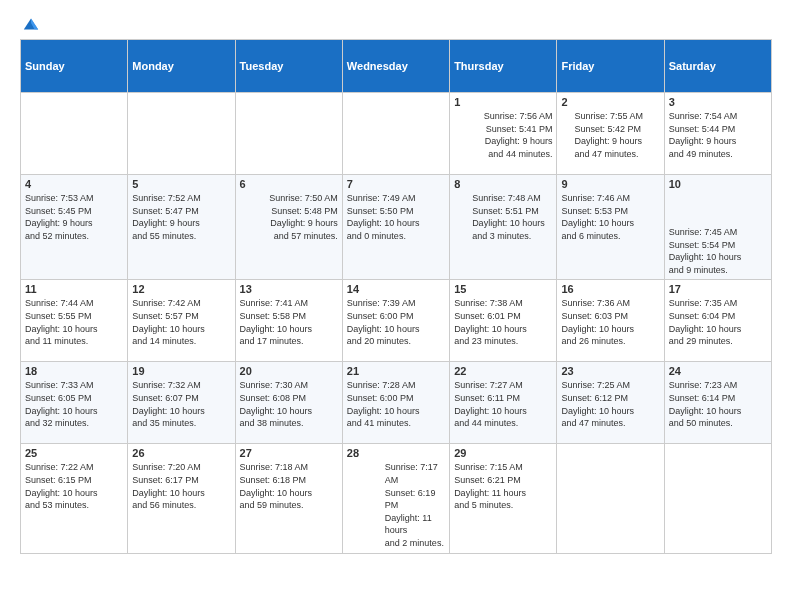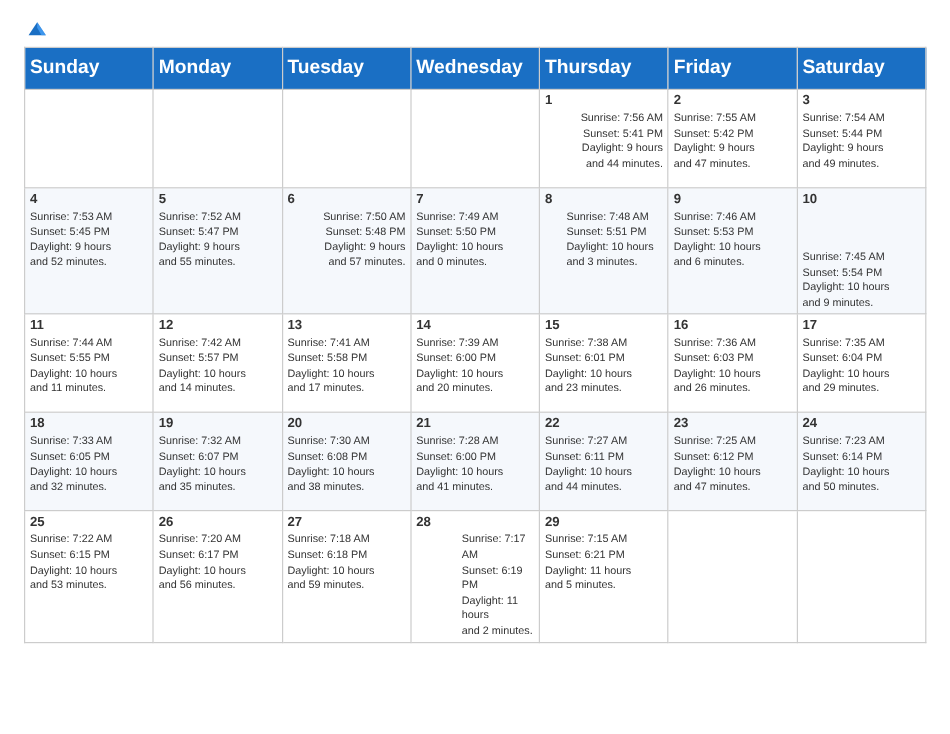--- a/index.html
+++ b/index.html
@@ -55,23 +55,23 @@
       color: #555;
     }
     table {
       width: 100%;
       border-collapse: collapse;
       table-layout: fixed;
     }
     th {
       background-color: #1a6fc4;
       color: #fff;
-      font-size: 16px;
-      font-weight: bold;
-      padding: 8px 4px;
+      font-size: 11px;
+      font-weight: bold;
+      padding: 20px 4px;
       text-align: left;
       border: 1px solid #ccc;
     }
     td {
       border: 1px solid #ccc;
       vertical-align: top;
       padding: 3px 4px;
       font-size: 9.5px;
       color: #333;
       height: 82px;
@@ -143,21 +143,21 @@
           <td class="empty"></td>
           <td>
             <div class="day-number">1</div>
             <div class="day-info" style="white-space: pre-line; text-align: right;">Sunrise: 7:56 AM
 Sunset: 5:41 PM
 Daylight: 9 hours
 and 44 minutes.</div>
           </td>
           <td>
             <div class="day-number">2</div>
-            <div class="day-info" style="white-space: pre-line;">Sunrise: 7:55 AM
+            <div class="day-info" style="white-space: pre-line; margin-left: 13px;">Sunrise: 7:55 AM
 Sunset: 5:42 PM
 Daylight: 9 hours
 and 47 minutes.</div>
           </td>
           <td>
             <div class="day-number">3</div>
             <div class="day-info" style="white-space: pre-line;">Sunrise: 7:54 AM
 Sunset: 5:44 PM
 Daylight: 9 hours
 and 49 minutes.</div>

